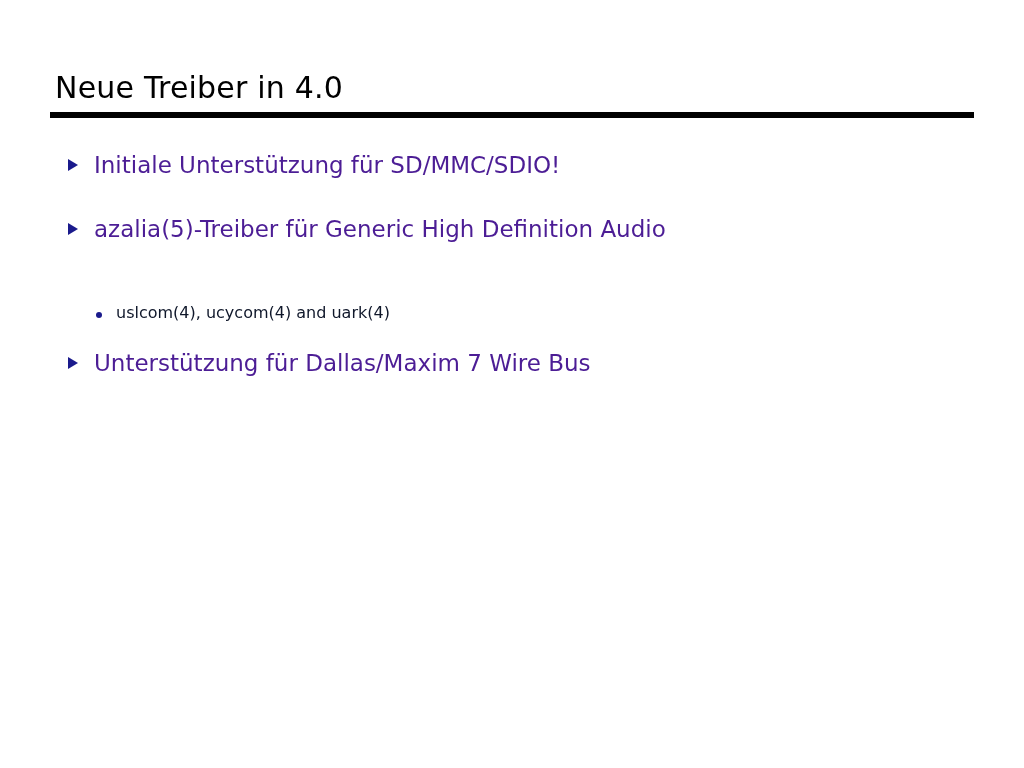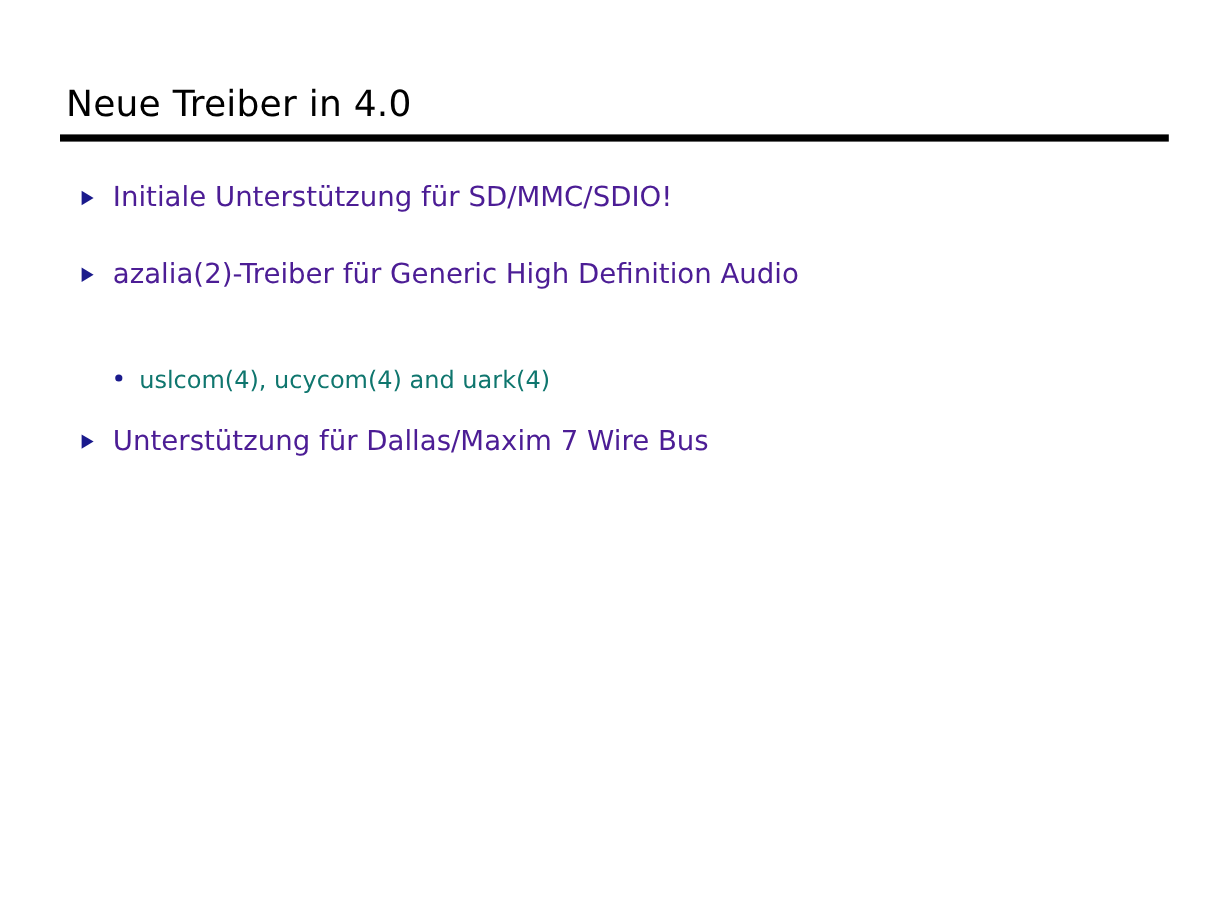--- a/index.html
+++ b/index.html
@@ -74,23 +74,23 @@
   .bullet-l2 .marker {
     flex: 0 0 auto;
     width: 20px;
     padding-top: 6px;
     color: #1a1a8c;
     font-size: 11px;
     line-height: 1;
   }
   .bullet-l2 .text {
     flex: 1 1 auto;
-    font-size: 20px;
+    font-size: 16px;
     line-height: 1.3;
-    color: #0f766e;
+    color: #0f172a;
   }
   .tri {
     display: inline-block;
     width: 0;
     height: 0;
     border-left: 10px solid #1a1a8c;
     border-top: 6px solid transparent;
     border-bottom: 6px solid transparent;
   }
   .dot {
@@ -115,21 +115,21 @@
 
     <div class="bullet-l1">
       <span class="marker"><span class="tri"></span></span>
       <span class="text">Initiale Unterstützung für SD/MMC/SDIO!</span>
     </div>
 
     <div class="spacer-sm"></div>
 
     <div class="bullet-l1">
       <span class="marker"><span class="tri"></span></span>
-      <span class="text">azalia(2)-Treiber für Generic High Definition Audio</span>
+      <span class="text">azalia(5)-Treiber für Generic High Definition Audio</span>
     </div>
 
     <div class="spacer-sm"></div>
 
 
     <div class="spacer-sm"></div>
 
 
     <div class="bullet-l2">
       <span class="marker"><span class="dot"></span></span>

